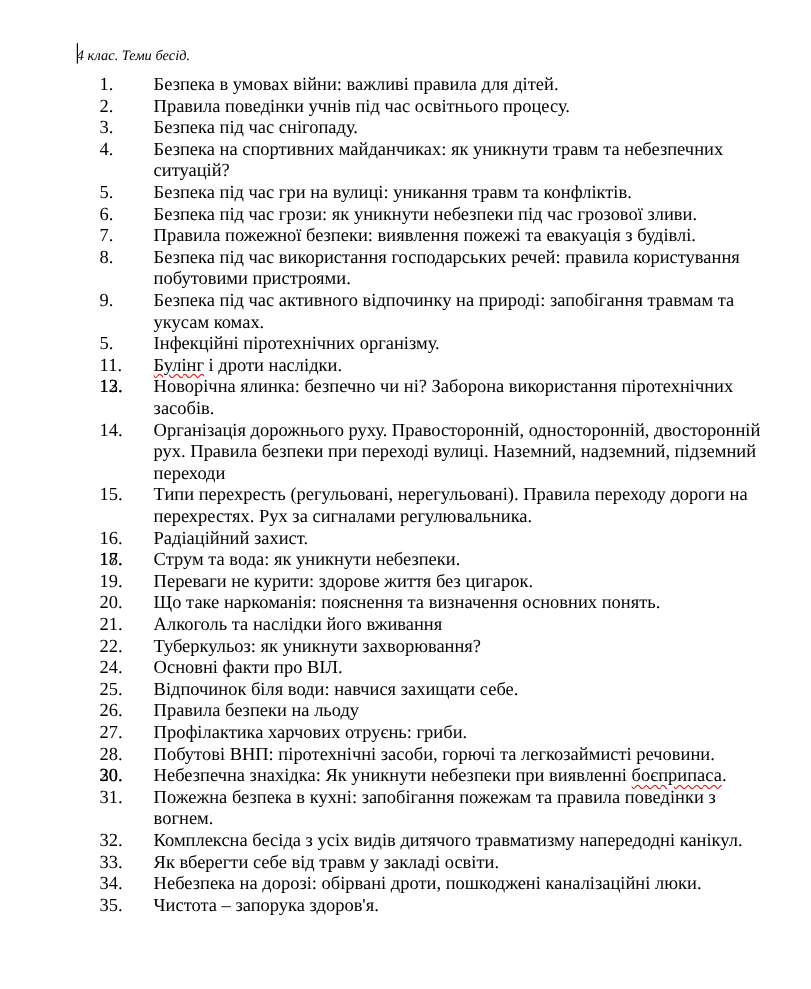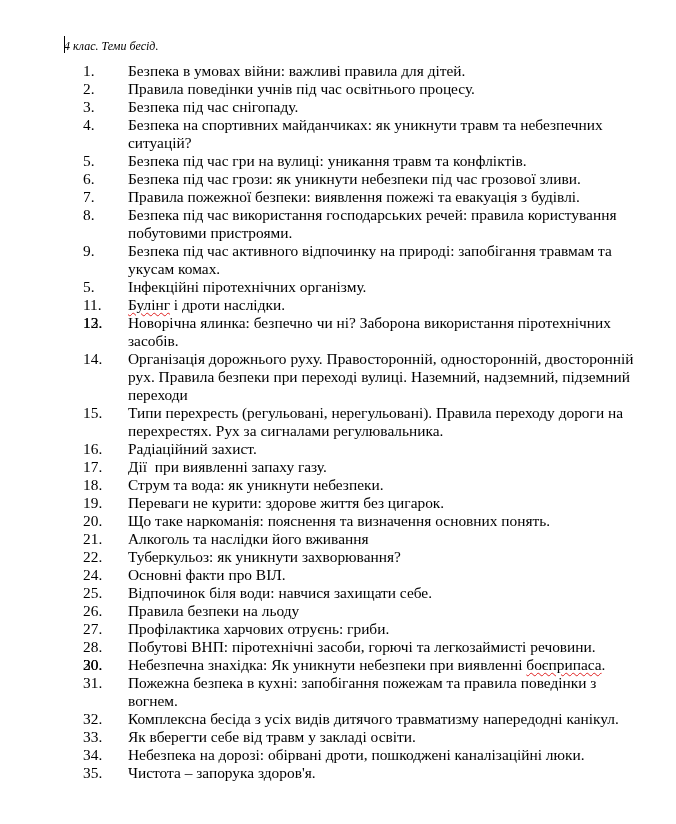--- a/index.html
+++ b/index.html
@@ -137,21 +137,20 @@
     <li class="item">
         <span class="num">15.</span>
         <span class="text">Типи перехресть (регульовані, нерегульовані). Правила переходу дороги на перехрестях. Рух за сигналами регулювальника.</span>
       </li>
     <li class="item">
         <span class="num">16.</span>
         <span class="text">Радіаційний захист.</span>
       </li>
     <li class="item">
         <span class="num">17.</span>
-        <span class="text" style="white-space:pre;">Дії  при виявленні запаху газу.</span>
       </li>
     <li class="item">
         <span class="num">18.</span>
         <span class="text">Струм та вода: як уникнути небезпеки.</span>
       </li>
     <li class="item">
         <span class="num">19.</span>
         <span class="text">Переваги не курити: здорове життя без цигарок.</span>
       </li>
     <li class="item">

